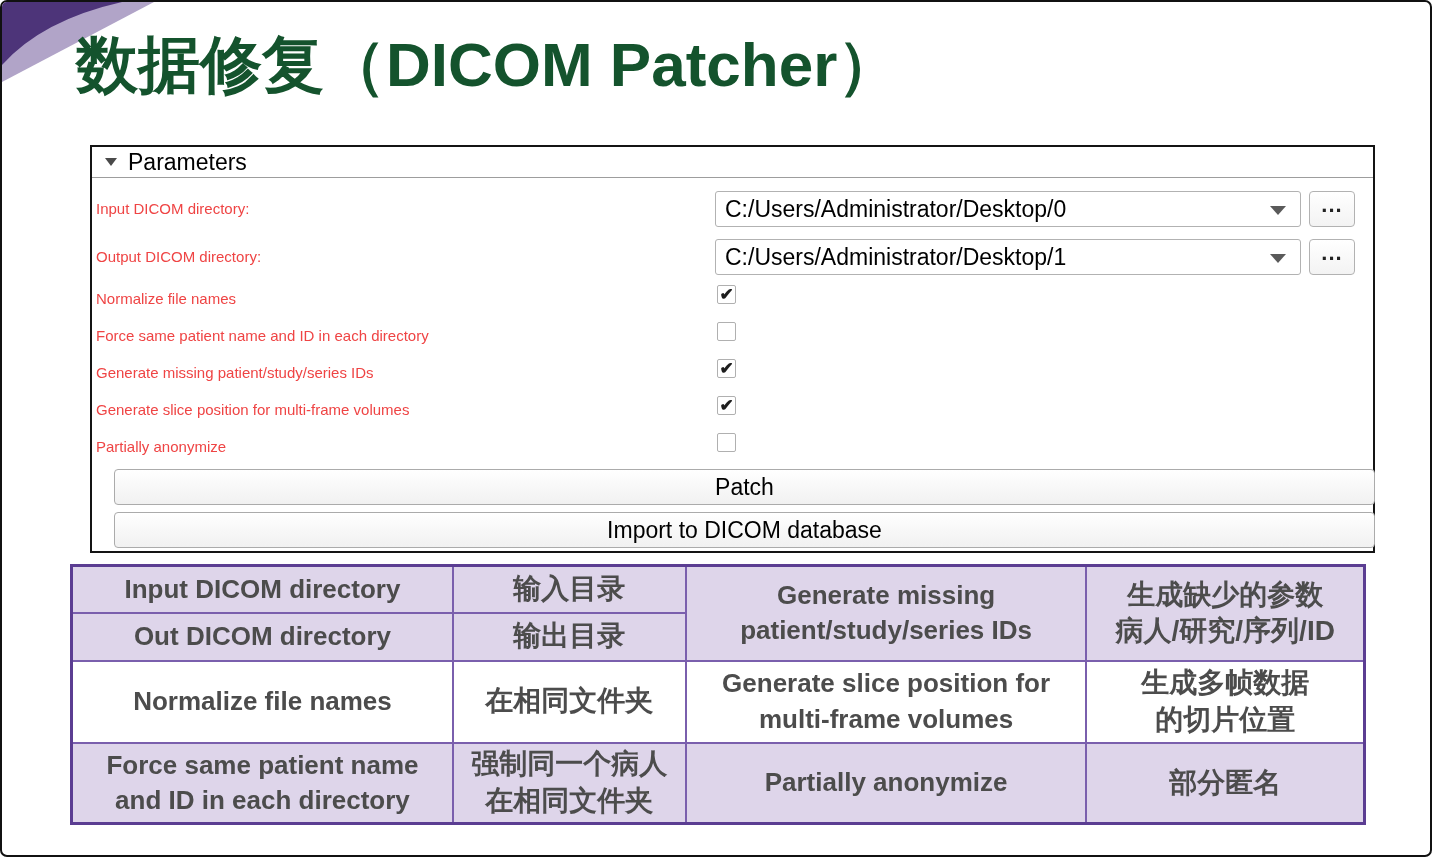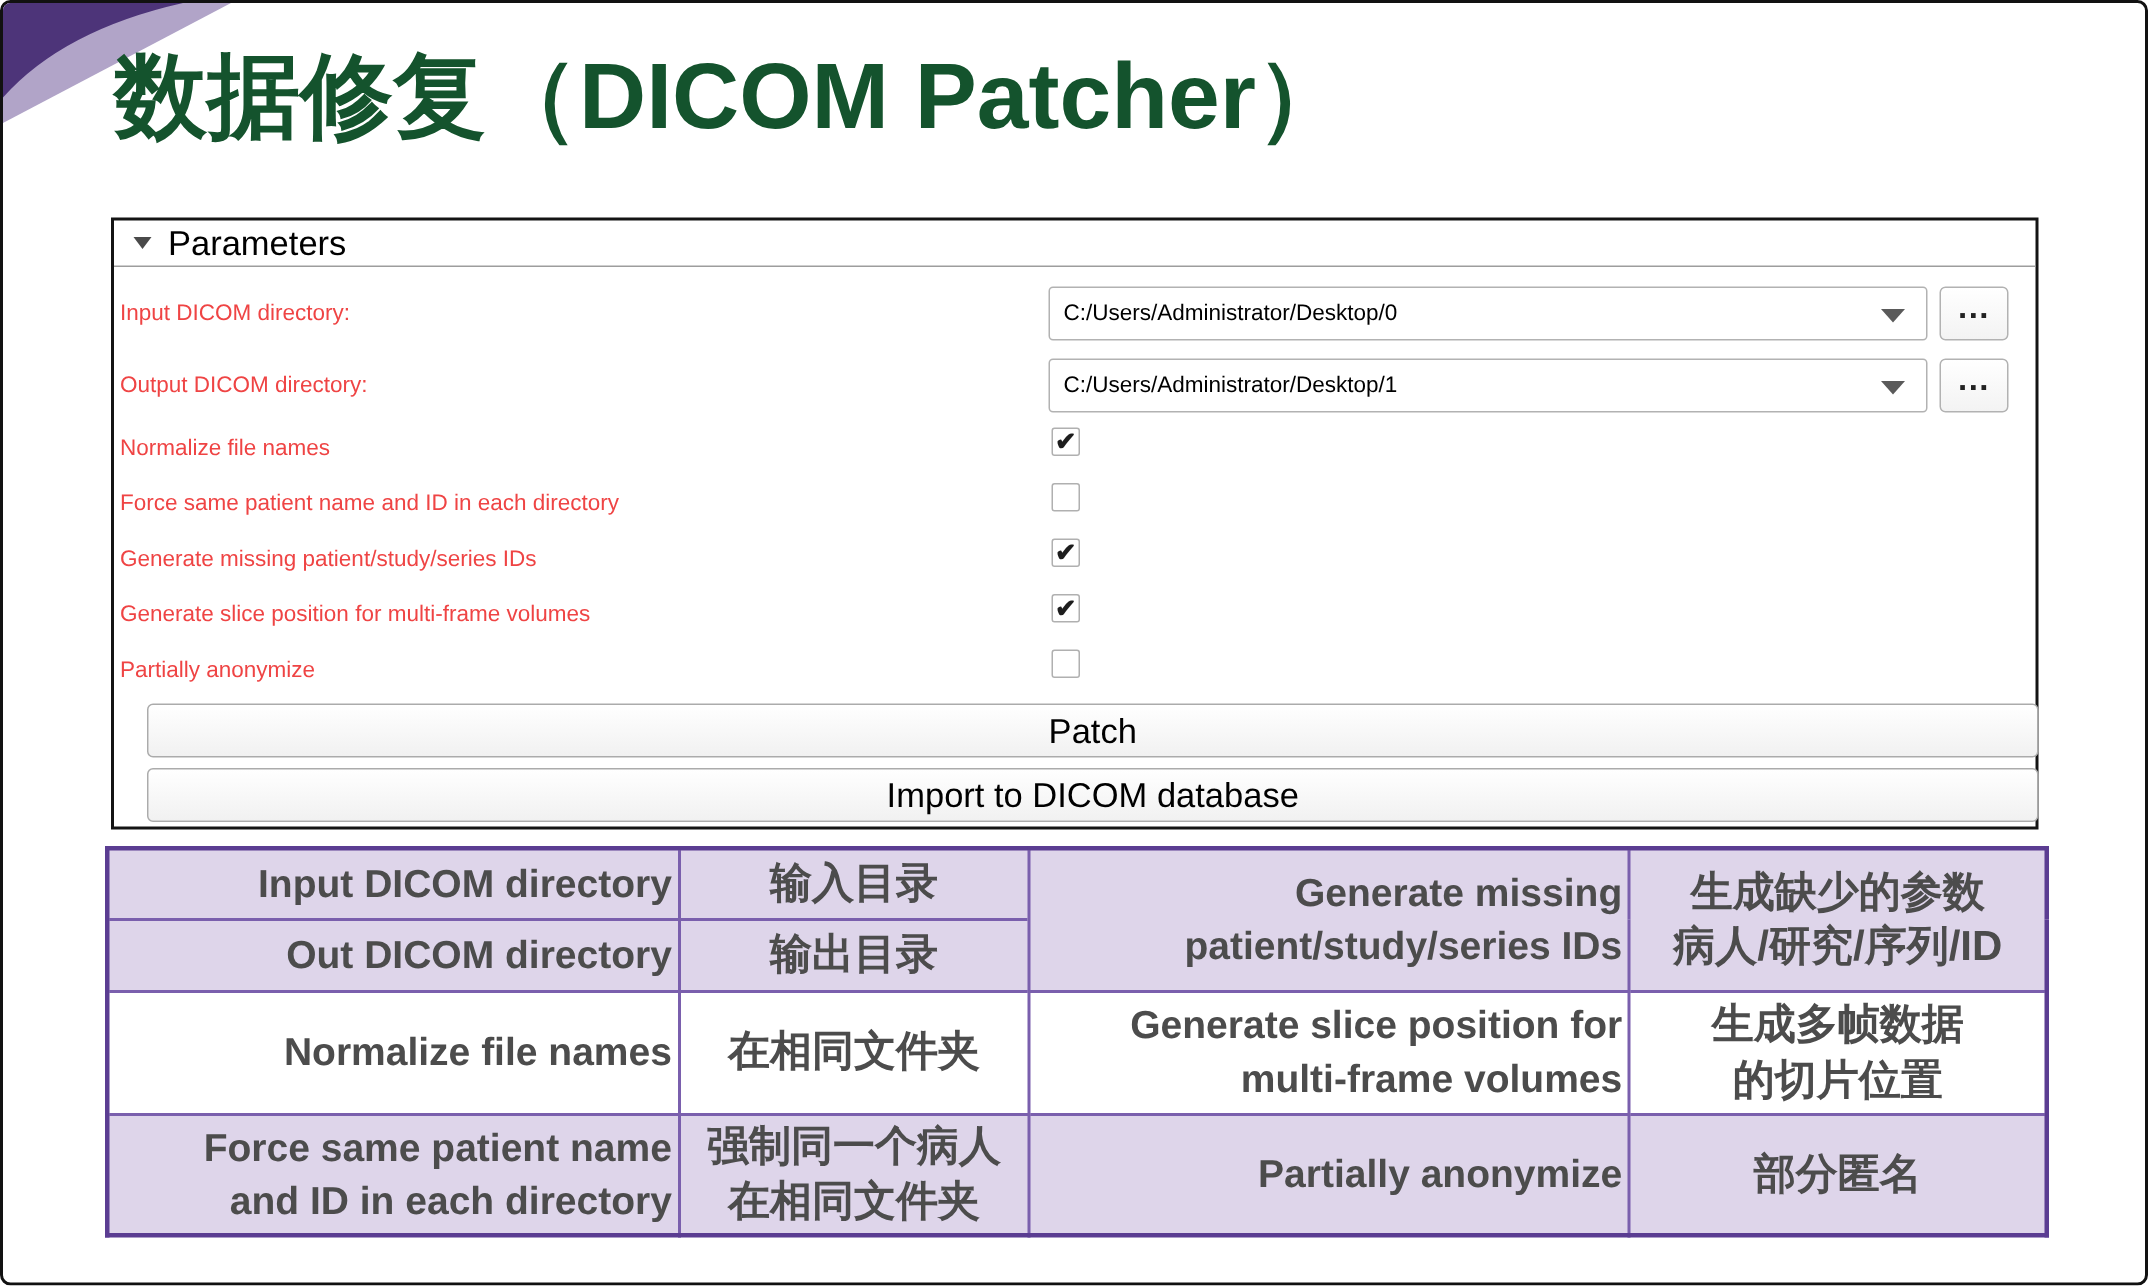--- a/index.html
+++ b/index.html
@@ -18,21 +18,21 @@
   
   .title {
     position: absolute; left: 74px; top: 24px;
     font-size: 62px; font-weight: 700; color: #14532d;
     white-space: nowrap; line-height: 78px;
   }
   .title .latin { font-weight: 700; letter-spacing: 0px; }
 
   
   .panel {
-    position: absolute; left: 72px; top: 143px; width: 1285px; height: 408px;
+    position: absolute; left: 88px; top: 143px; width: 1285px; height: 408px;
     border: 2px solid #141414; background: #ffffff;
   }
   .panel-header {
     height: 31px; border-bottom: 1px solid #9d9d9d;
     display: flex; align-items: center; padding-left: 13px;
   }
   .caret {
     width: 0; height: 0; margin-right: 11px;
     border-left: 6px solid transparent; border-right: 6px solid transparent;
     border-top: 8px solid #4a4a4a;
@@ -44,21 +44,21 @@
   .field-label, .check-label {
     position: absolute; left: 4px; font-size: 15px; color: #ef4444;
     white-space: nowrap;
   }
   .field-label { height: 36px; line-height: 36px; }
   .check-label { height: 30px; line-height: 30px; }
 
   .combobox {
     position: absolute; left: 623px; width: 586px; height: 36px;
     border: 1px solid #b2b2b2; border-radius: 3px; background: #ffffff;
-    font-size: 15px; color: #000; line-height: 34px; padding-left: 9px;
+    font-size: 23px; color: #000; line-height: 34px; padding-left: 9px;
     white-space: nowrap; overflow: hidden;
   }
   .combo-arrow {
     position: absolute; right: 14px; top: 14px; width: 0; height: 0;
     border-left: 8px solid transparent; border-right: 8px solid transparent;
     border-top: 9px solid #5a5a5a;
   }
   .browse-btn {
     position: absolute; left: 1217px; width: 46px; height: 36px;
     border: 1px solid #b2b2b2; border-radius: 4px;
@@ -84,21 +84,21 @@
   
   table.trans {
     position: absolute; left: 68px; top: 562px; width: 1296px;
     border-collapse: collapse; table-layout: fixed;
     border: 3px solid #5b3d92;
   }
   table.trans td {
     border: 2px solid #7a5fad; text-align: center; vertical-align: middle;
     color: #4c4c4c; white-space: pre-line; padding: 2px 4px;
   }
-  table.trans td.en { font-size: 26px; font-weight: 700; line-height: 1.35; text-align: right; }
+  table.trans td.en { font-size: 26px; font-weight: 700; line-height: 1.35; }
   table.trans td.cn { font-size: 28px; font-weight: 700; line-height: 1.3; }
   table.trans td.lav { background: #ded5ea; }
   table.trans tr.r1 td.thin { border-bottom-width: 1px; }
 </style>
 </head>
 <body>
 
 <div class="slide">
 
   <svg class="decor" viewBox="0 0 160 90" width="160" height="90" aria-hidden="true">

